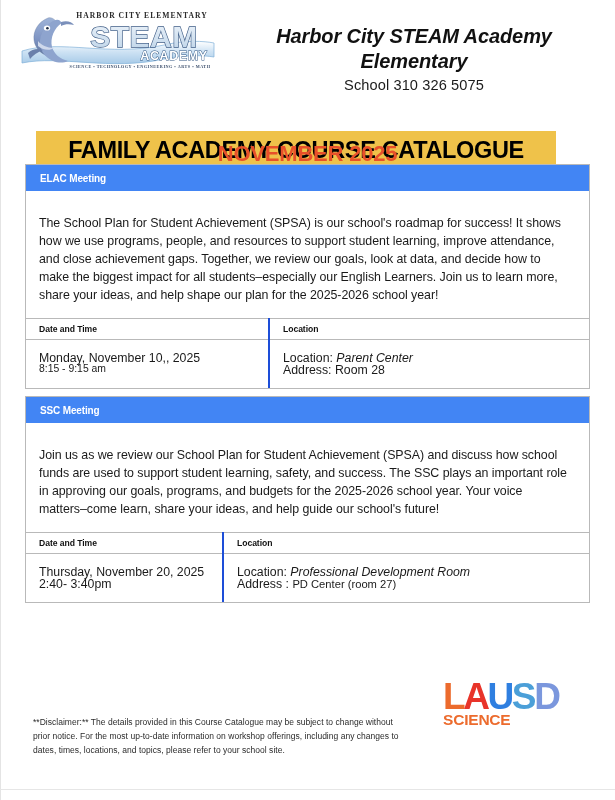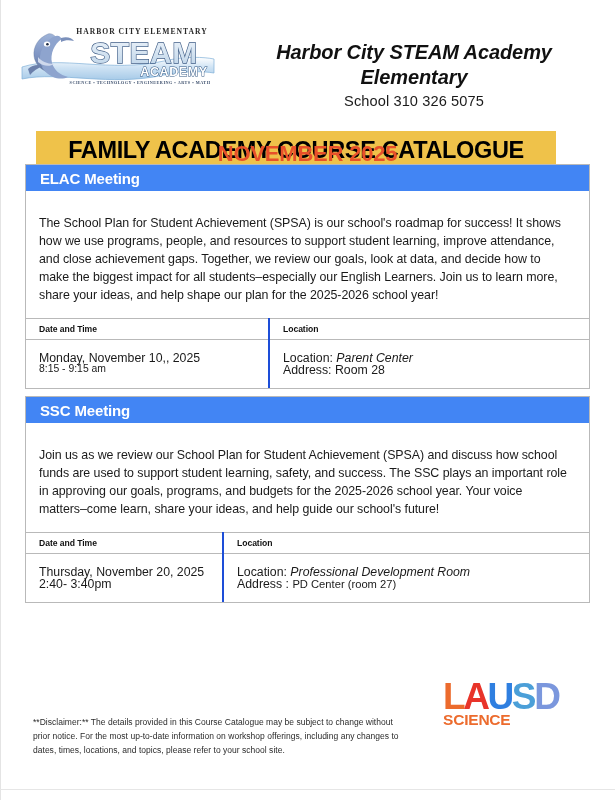--- a/index.html
+++ b/index.html
@@ -31,21 +31,21 @@
   .edge-rule-bottom {
     position: absolute;
     left: 0; top: 789px;
     width: 615px; height: 1px;
     background: #e6e6e6;
   }
 
   
   .masthead {
     position: absolute;
-    left: 0; top: 16px;
+    left: 0; top: 0;
     width: 615px; height: 82px;
   }
 
   .logo-wrap {
     position: absolute;
     left: 14px; top: 7px;
     width: 204px; height: 66px;
   }
 
   .school-identity {
@@ -114,21 +114,21 @@
 
   .meeting-header {
     background: #4285f4;
     height: 26px;
     display: flex;
     align-items: center;
     padding-left: 14px;
   }
   .meeting-header-title {
     color: #ffffff;
-    font-size: 15px;
+    font-size: 10px;
     font-weight: 700;
     letter-spacing: -0.15px;
   }
 
   .meeting-body {
     padding: 11px 16px 13px 13px;
     font-size: 12.4px;
     line-height: 1.45;
     color: #1a1a1a;
     letter-spacing: -0.05px;

